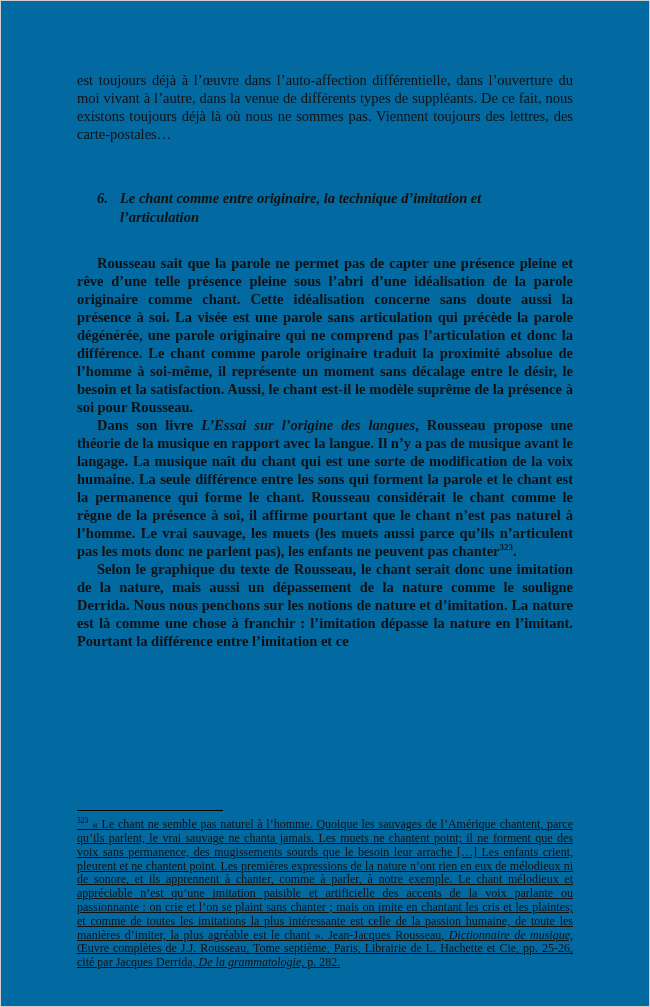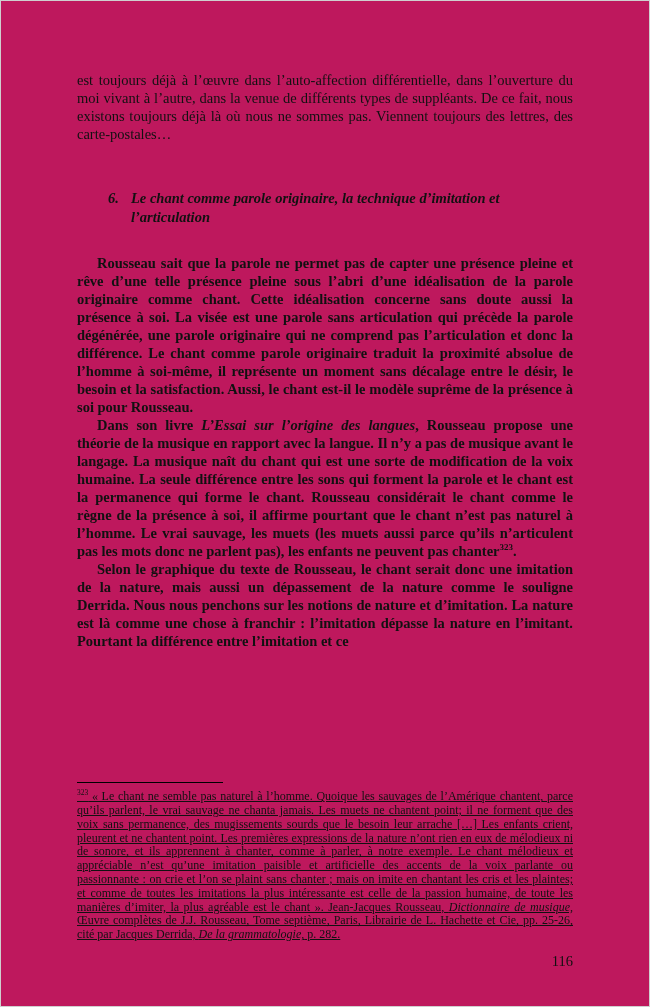--- a/index.html
+++ b/index.html
@@ -5,30 +5,29 @@
   html, body {
     margin: 0;
     padding: 0;
     background: #e8e8e8;
   }
   .page {
     position: relative;
     width: 650px;
     height: 1007px;
     margin: 0 auto;
-    background: #be185d;
+    background: #0369a1;
     border: 1px solid #cfcfcf;
     box-sizing: border-box;
     padding: 70px 76px 36px 76px;
     display: flex;
     flex-direction: column;
     overflow: hidden;
     font-family: "Liberation Serif", "DejaVu Serif", serif;
     color: #111111;
-    align-items: flex-end;
   }
   p { margin: 0; }
   .body-text {
     font-size: 14.5px;
     line-height: 18px;
     text-align: justify;
   }
   .para.indent { text-indent: 20px; font-weight: bold; }
   .heading {
     display: flex;
@@ -73,29 +72,28 @@
 </style>
 </head>
 <body>
 
 <div class="page">
 
   <p class="body-text para"><span>est toujours déjà à l’œuvre dans l’auto-affection différentielle, dans l’ouverture du moi vivant à l’autre, dans la venue de différents types de suppléants. De ce fait, nous existons toujours déjà là où nous ne sommes pas. Viennent toujours des lettres, des carte-postales…</span></p>
 
   <div class="heading">
     <span class="h-num">6.</span>
-    <span class="h-text">Le chant comme parole originaire, la technique d’imitation et l’articulation</span>
+    <span class="h-text">Le chant comme entre originaire, la technique d’imitation et l’articulation</span>
   </div>
 
   <div class="body-text">
       <p class="para indent"><span>Rousseau sait que la parole ne permet pas de capter une présence pleine et rêve d’une telle présence pleine sous l’abri d’une idéalisation de la parole originaire comme chant. Cette idéalisation concerne sans doute aussi la présence à soi. La visée est une parole sans articulation qui précède la parole dégénérée, une parole originaire qui ne comprend pas l’articulation et donc la différence. Le chant comme parole originaire traduit la proximité absolue de l’homme à soi-même, il représente un moment sans décalage entre le désir, le besoin et la satisfaction. Aussi, le chant est-il le modèle suprême de la présence à soi pour Rousseau.</span></p>
       <p class="para indent"><span>Dans son livre </span><span class="it">L’Essai sur l’origine des langues</span><span>, Rousseau propose une théorie de la musique en rapport avec la langue. Il n’y a pas de musique avant le langage. La musique naît du chant qui est une sorte de modification de la voix humaine. La seule différence entre les sons qui forment la parole et le chant est la permanence qui forme le chant. Rousseau considérait le chant comme le règne de la présence à soi, il affirme pourtant que le chant n’est pas naturel à l’homme. Le vrai sauvage, les muets (les muets aussi parce qu’ils n’articulent pas les mots donc ne parlent pas), les enfants ne peuvent pas chanter</span><sup>323</sup><span>.</span></p>
       <p class="para indent"><span>Selon le graphique du texte de Rousseau, le chant serait donc une imitation de la nature, mais aussi un dépassement de la nature comme le souligne Derrida. Nous nous penchons sur les notions de nature et d’imitation. La nature est là comme une chose à franchir : l’imitation dépasse la nature en l’imitant. Pourtant la différence entre l’imitation et ce</span></p>
     </div>
 
   <div class="footnote-area">
     <div class="fn-rule"></div>
     <p class="footnote"><sup>323</sup><span> « Le chant ne semble pas naturel à l’homme. Quoique les sauvages de l’Amérique chantent, parce qu’ils parlent, le vrai sauvage ne chanta jamais. Les muets ne chantent point; il ne forment que des voix sans permanence, des mugissements sourds que le besoin leur arrache […] Les enfants crient, pleurent et ne chantent point. Les premières expressions de la nature n’ont rien en eux de mélodieux ni de sonore, et ils apprennent à chanter, comme à parler, à notre exemple. Le chant mélodieux et appréciable n’est qu’une imitation paisible et artificielle des accents de la voix parlante ou passionnante : on crie et l’on se plaint sans chanter ; mais on imite en chantant les cris et les plaintes; et comme de toutes les imitations la plus intéressante est celle de la passion humaine, de toute les manières d’imiter, la plus agréable est le chant ». Jean-Jacques Rousseau, </span><span class="it">Dictionnaire de musique,</span><span> Œuvre complètes de J.J. Rousseau, Tome septième, Paris, Librairie de L. Hachette et Cie, pp. 25-26, cité par Jacques Derrida, </span><span class="it">De la grammatologie,</span><span> p. 282.</span></p>
   </div>
 
-  <div class="pagenum">116</div>
 
 </div>
 
 </body></html>

